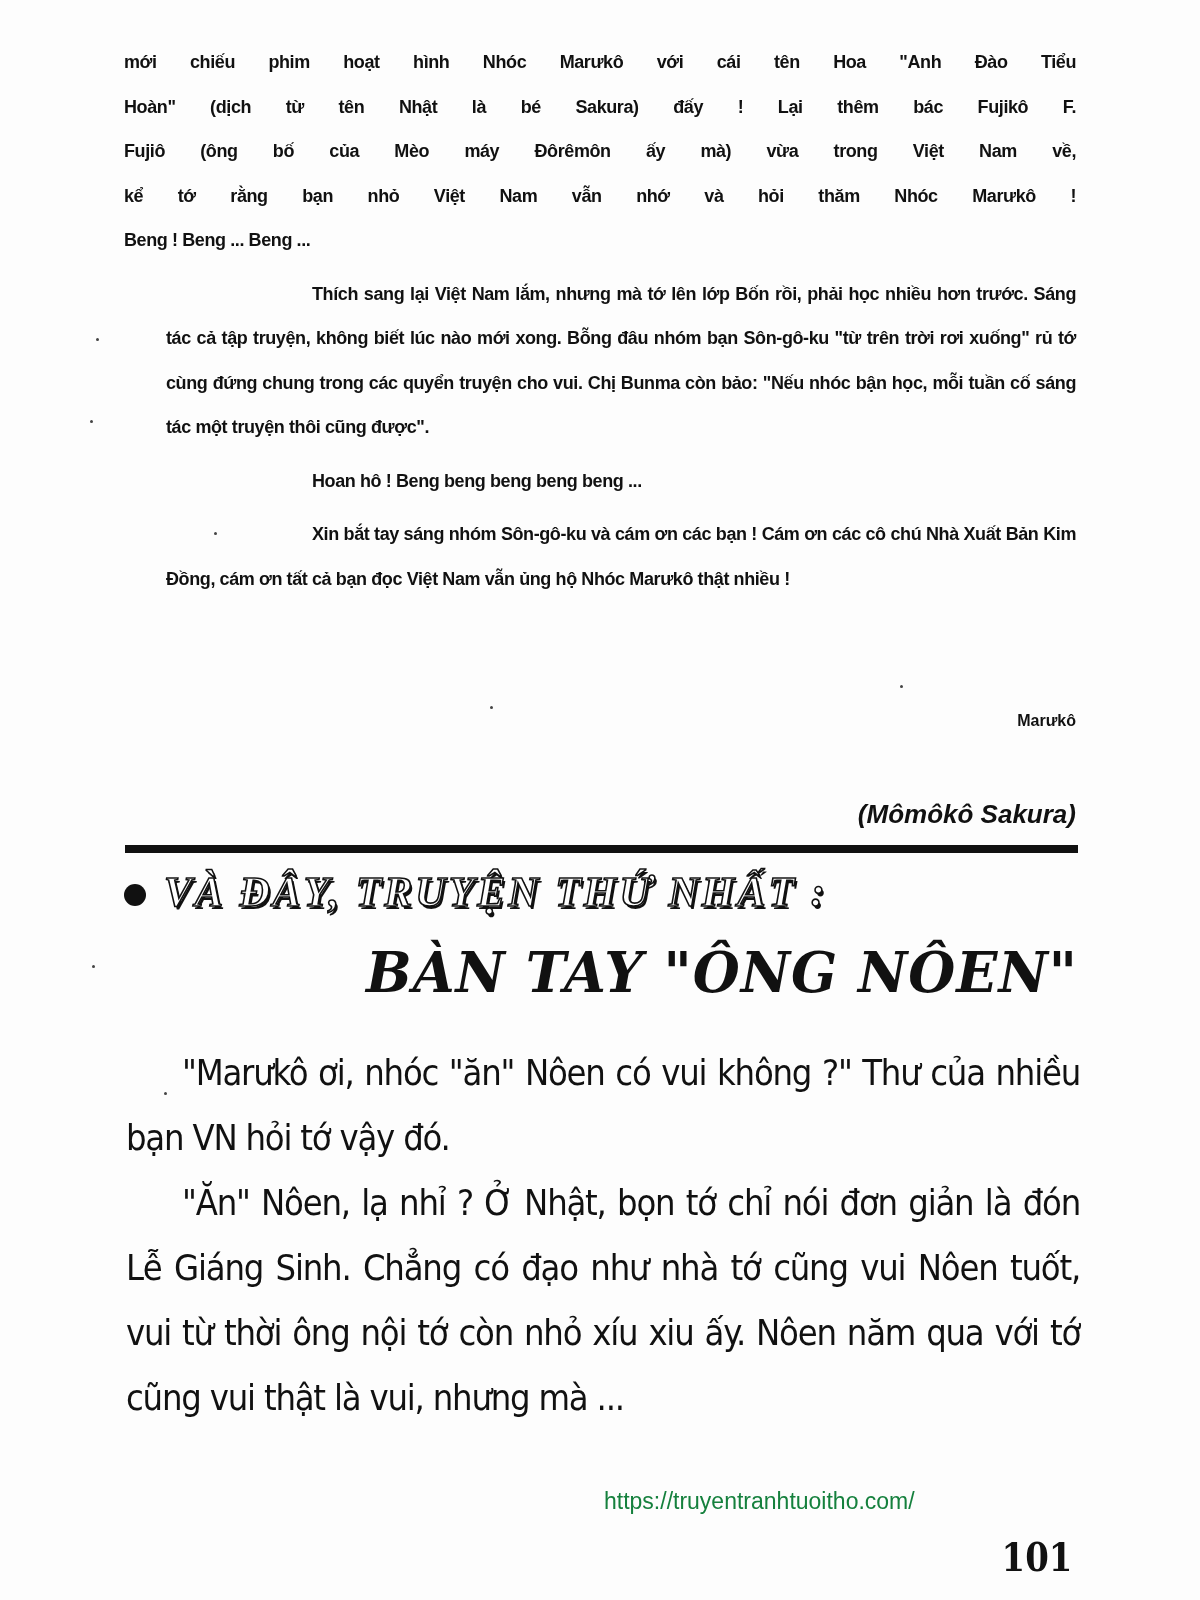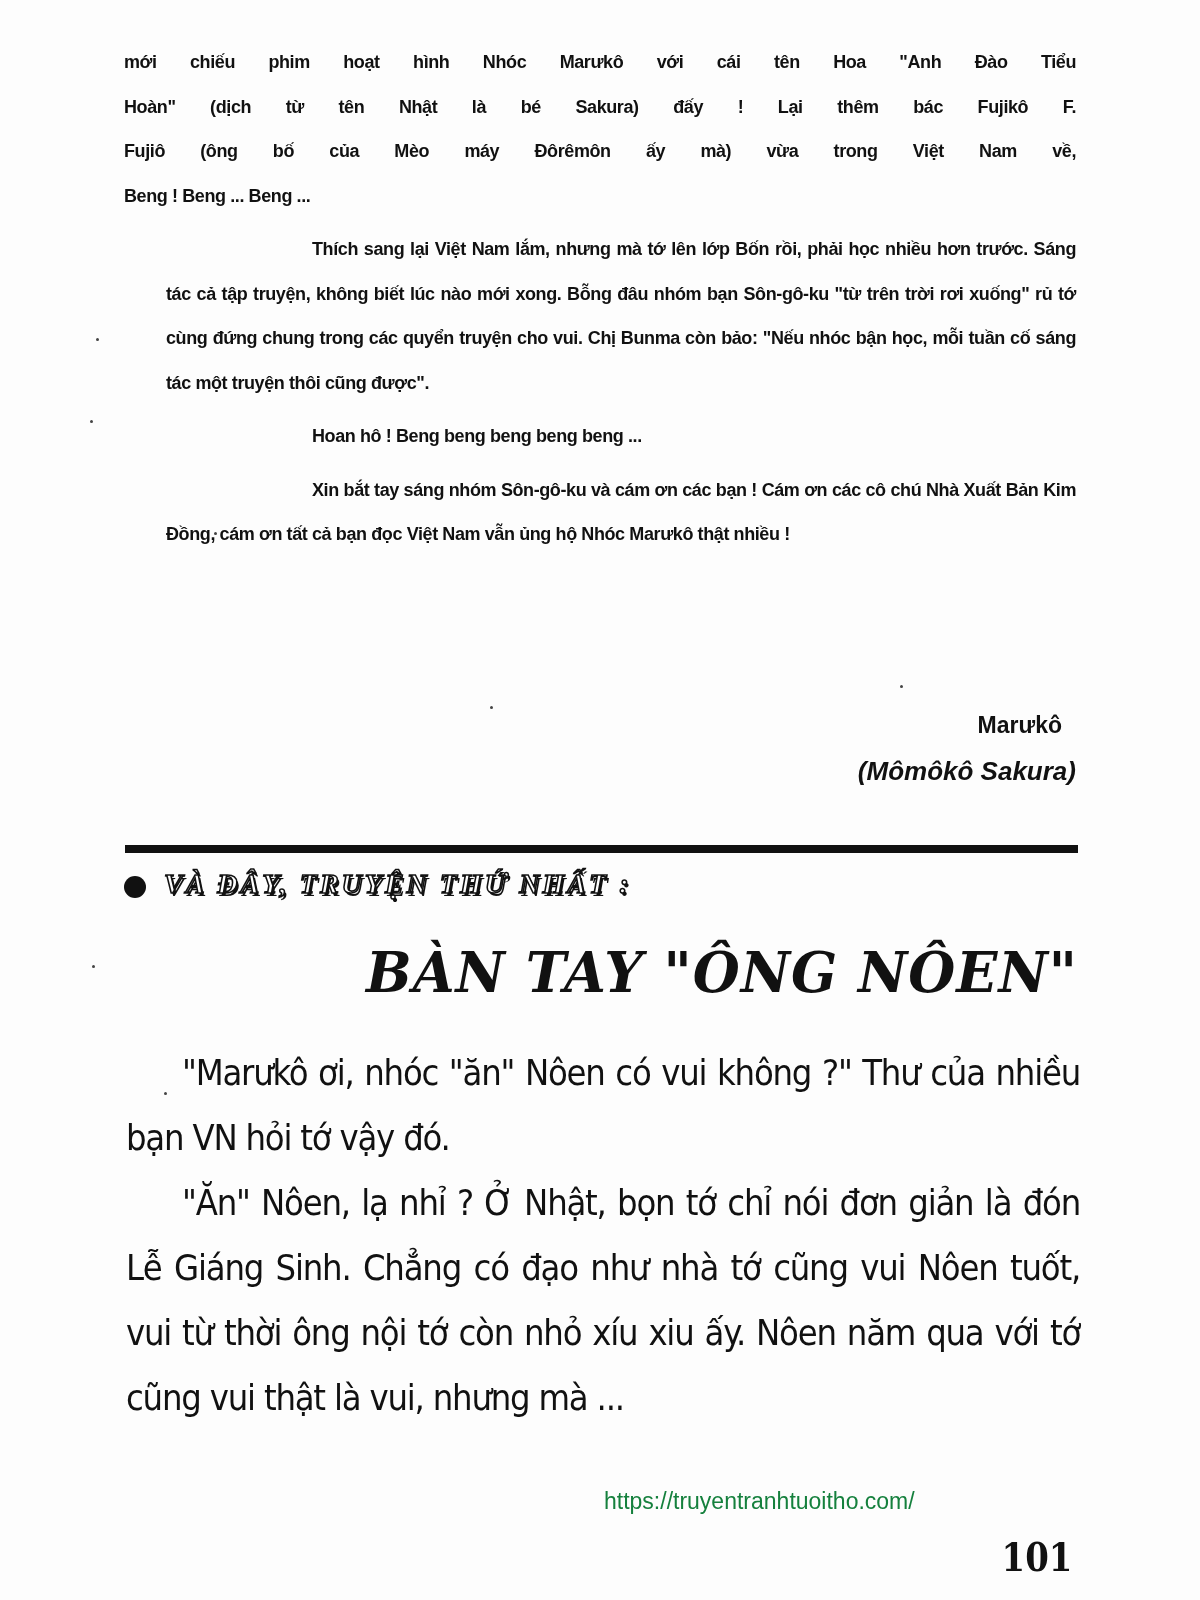--- a/index.html
+++ b/index.html
@@ -19,27 +19,27 @@
     font-size: 18px;
     line-height: 44.5px;
     letter-spacing: -0.4px;
   }
   .top-text p { margin: 0; text-align: justify; text-align-last: left; }
   .top-text p.justify-last { text-align-last: justify; }
   .top-text p.indent { text-indent: 146px; }
   .top-text p.gap { margin-top: 9px; margin-left: 42px; }
 
   .signature {
-    position: absolute; right: 138px; top: 712px;
+    position: absolute; right: 124px; top: 712px;
     font-family: "Liberation Sans", sans-serif;
-    font-weight: bold; font-size: 23px;
+    font-weight: bold; font-size: 16px;
     text-align: center;
   }
   .signature-sub {
-    position: absolute; right: 124px; top: 756px;
+    position: absolute; right: 124px; top: 799px;
     font-family: "Liberation Sans", sans-serif;
     font-weight: bold; font-style: italic; font-size: 26px;
     text-align: right;
   }
 
   .rule {
     position: absolute; left: 125px; top: 845px; width: 953px; height: 8px;
     background: #111;
   }
 
@@ -47,21 +47,21 @@
     position: absolute; left: 124px; top: 868px; width: 960px;
     display: flex; align-items: center;
   }
   .bullet {
     width: 22px; height: 22px; border-radius: 50%; background: #111;
     margin-right: 18px; margin-top: 6px;
   }
   .story-label {
     font-family: "Liberation Serif", serif;
     font-weight: bold; font-style: italic;
-    font-size: 28px;
+    font-size: 42px;
     letter-spacing: 3px;
     color: #fff;
     -webkit-text-stroke: 1.6px #111;
     text-shadow: 2px 3px 0 #111;
   }
 
   .story-title {
     position: absolute; right: 122px; top: 940px;
     font-family: "DejaVu Serif", serif;
     font-weight: bold; font-style: italic;
@@ -99,20 +99,21 @@
 </style>
 </head>
 <body>
 
 <div class="page">
 
   <div class="top-text">
     <p class="justify-last">mới chiếu phim hoạt hình Nhóc Marưkô với cái tên Hoa "Anh Đào Tiểu</p>
     <p class="justify-last">Hoàn" (dịch từ tên Nhật là bé Sakura) đấy ! Lại thêm bác Fujikô F.</p>
     <p class="justify-last">Fujiô (ông bố của Mèo máy Đôrêmôn ấy mà) vừa trong Việt Nam về,</p>
+    <p class="justify-last">kể tớ rằng bạn nhỏ Việt Nam vẫn nhớ và hỏi thăm Nhóc Marưkô !</p>
     <p>Beng ! Beng ... Beng ...</p>
     <p class="indent gap">Thích sang lại Việt Nam lắm, nhưng mà tớ lên lớp Bốn rồi, phải học nhiều hơn trước. Sáng tác cả tập truyện, không biết lúc nào mới xong. Bỗng đâu nhóm bạn Sôn-gô-ku "từ trên trời rơi xuống" rủ tớ cùng đứng chung trong các quyển truyện cho vui. Chị Bunma còn bảo: "Nếu nhóc bận học, mỗi tuần cố sáng tác một truyện thôi cũng được".</p>
     <p class="indent gap">Hoan hô ! Beng beng beng beng beng ...</p>
     <p class="indent gap">Xin bắt tay sáng nhóm Sôn-gô-ku và cám ơn các bạn ! Cám ơn các cô chú Nhà Xuất Bản Kim Đồng, cám ơn tất cả bạn đọc Việt Nam vẫn ủng hộ Nhóc Marưkô thật nhiều !</p>
   </div>
 
   <div class="signature">Marưkô</div>
   <div class="signature-sub">(Mômôkô Sakura)</div>
 
   <div class="rule"></div>

